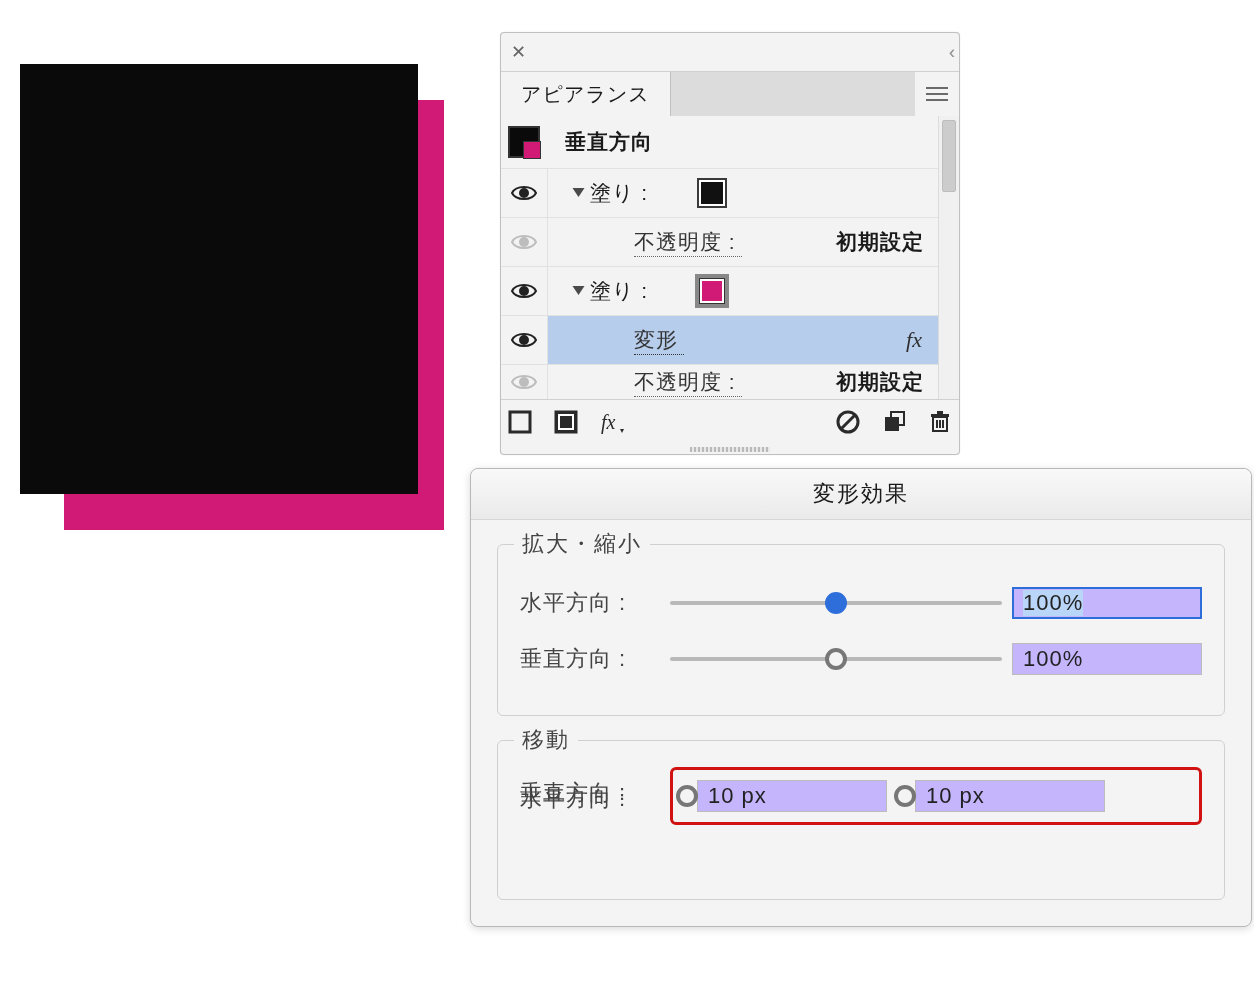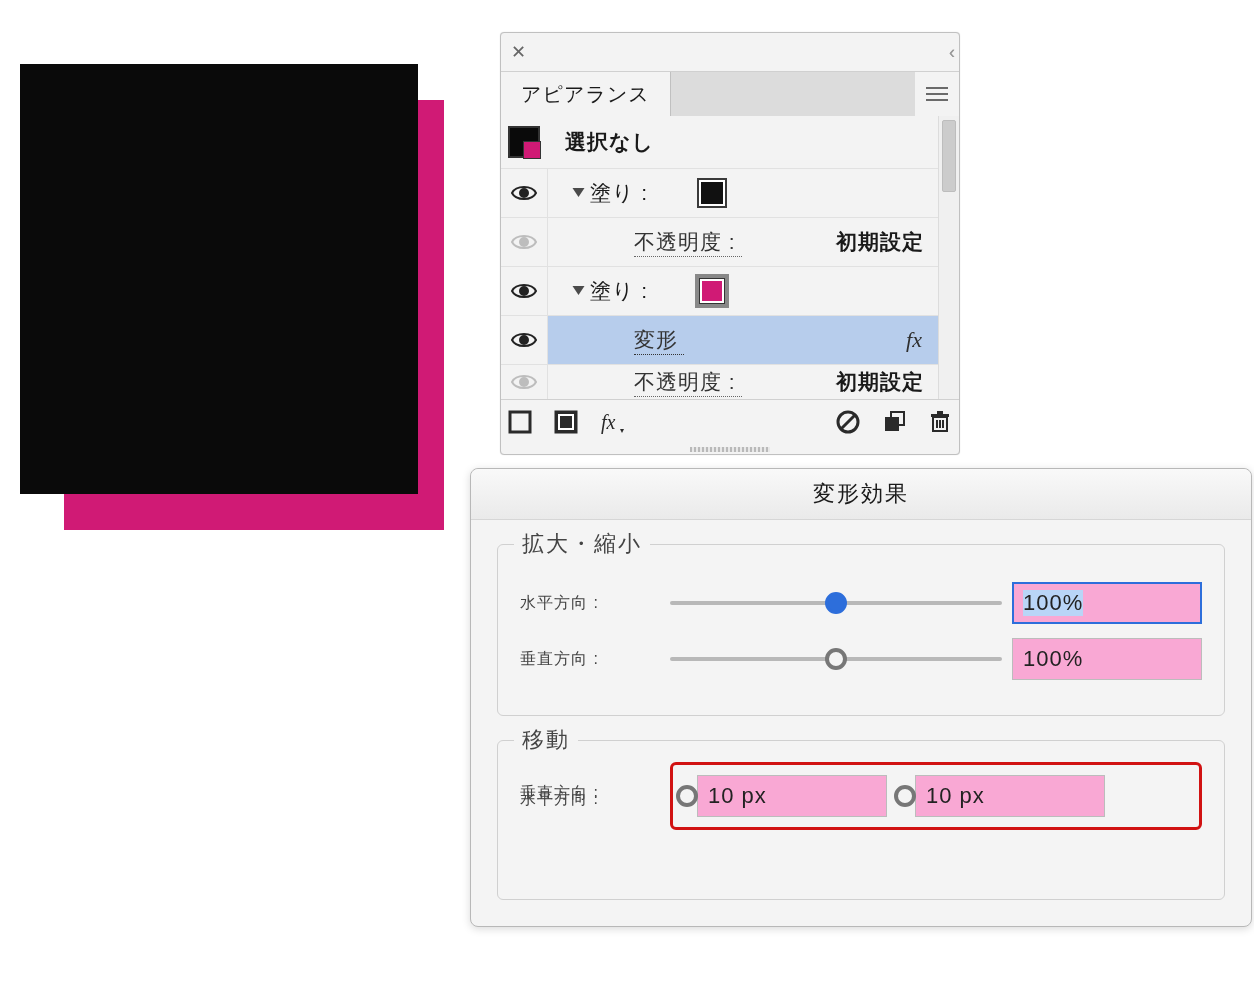--- a/index.html
+++ b/index.html
@@ -250,21 +250,21 @@
   }
   .ctrl-row {
     display: flex;
     align-items: center;
     height: 56px;
     gap: 10px;
   }
   .ctrl-label {
     width: 140px;
     color: #444;
-    font-size: 16px;
+    font-size: 22px;
     letter-spacing: 1px;
   }
   .slider-track {
     flex: 1;
     height: 4px;
     background: #b8b8b8;
     position: relative;
     border-radius: 2px;
   }
   .slider-knob {
@@ -280,23 +280,23 @@
   .slider-knob.filled {
     background: #2d6edb;
     border-color: #2d6edb;
   }
   .slider-knob.thickring {
     border-width: 4px;
     border-color: #777;
   }
   .value-box {
     width: 190px;
-    height: 42px;
+    height: 32px;
     border: 1px solid #bcbcbc;
-    background: #f9a8d4;
+    background: #c4b5fd;
     box-sizing: border-box;
     display:flex;
     align-items:center;
     padding: 0 10px;
     font-size: 22px;
     letter-spacing: 1px;
     color:#222;
   }
   .value-box.focus {
     border: 2px solid #2d6edb;
@@ -342,21 +342,21 @@
   <div class="panel-body">
     <div class="panel-list">
 
       <div class="row" style="min-height:52px;">
         <div class="vis-col" style="border-right:none;">
           <span class="swatch-thumb">
             <span class="swatch-mini-overlay"></span>
           </span>
         </div>
         <span class="indent-1"></span>
-        <span class="row-label bold">選択なし</span>
+        <span class="row-label bold">垂直方向</span>
       </div>
 
       <div class="row">
         <div class="vis-col">
           <svg class="eye-svg eye-on" viewBox="0 0 26 18">
             <path d="M1 9 C5 1, 21 1, 25 9 C21 17, 5 17, 1 9 Z"></path>
               <circle class="pupil" cx="13" cy="9" r="4"></circle>
           </svg>
         </div>
         <span class="indent-1"></span>

